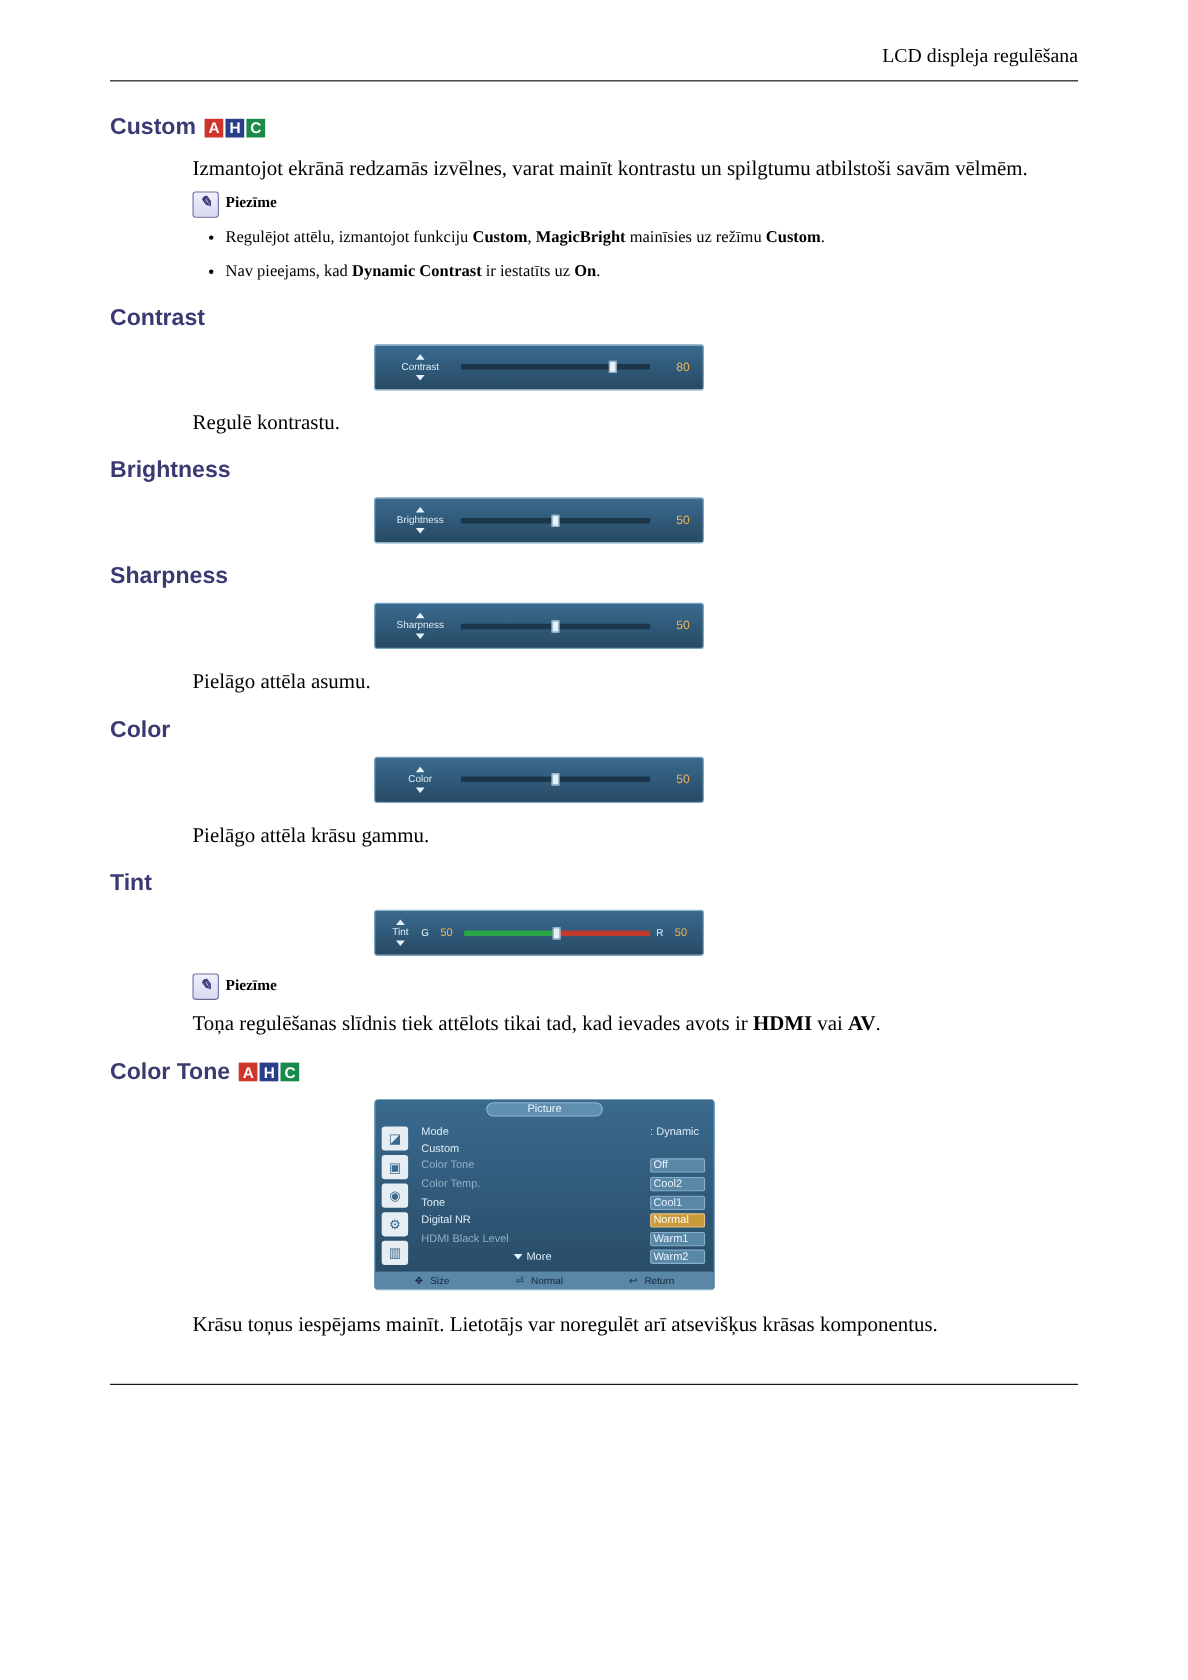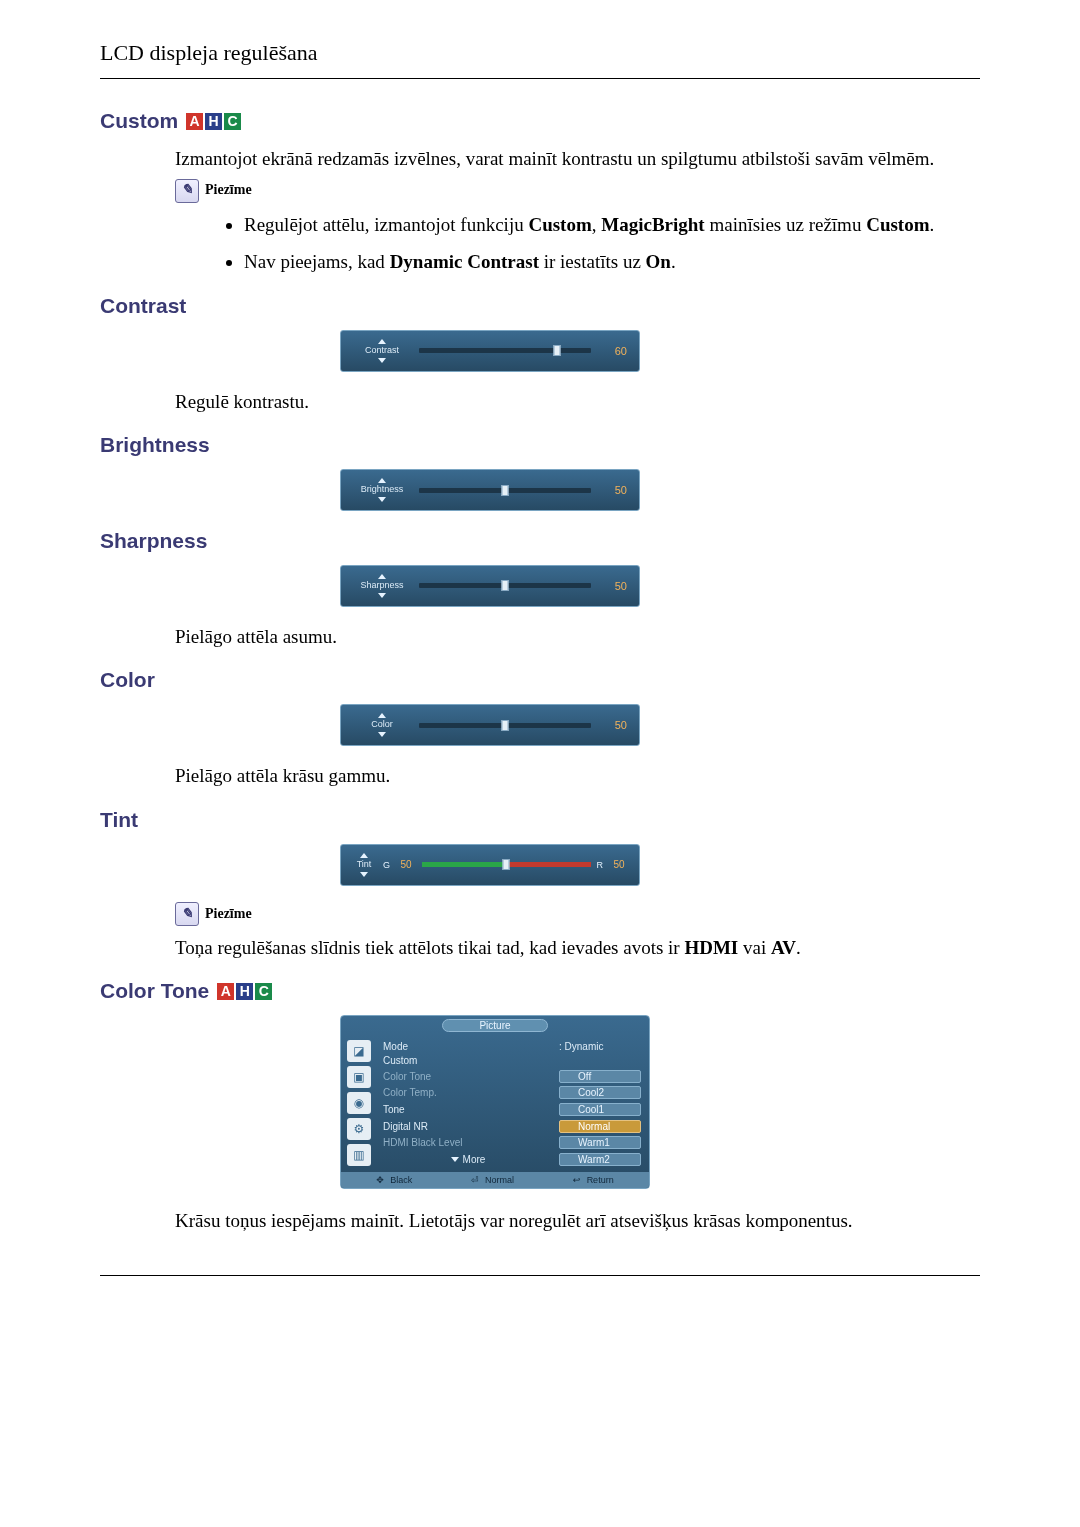--- a/index.html
+++ b/index.html
@@ -9,22 +9,22 @@
     font-family: "Times New Roman", Times, serif;
     color: #000;
     width: 1080px;
   }
   .page {
     width: 1080px;
     padding: 40px 100px 60px 100px;
     box-sizing: border-box;
   }
   .header-area {
-    text-align: left;
-    font-size: 22px;
+    text-align: right;
+    font-size: 18px;
     padding-bottom: 8px;
   }
   hr.rule {
     border: none;
     border-top: 1px solid #000;
     margin: 4px 0 30px 0;
   }
   hr.footer-rule {
     border: none;
     border-top: 1px solid #000;
@@ -89,22 +89,21 @@
     font-weight: bold;
     font-size: 14px;
     font-family: Liberation Serif, serif;
   }
   ul.bullets {
     margin: 8px 0 14px 0;
     padding-left: 30px;
   }
   ul.bullets li {
     margin-bottom: 10px;
-    font-size: 19px;
-    margin-left: 39px;
+    font-size: 15px;
   }
   .inline-bold { font-weight: bold; }
 
   
   .osd-row {
     margin-left: 240px;
     margin-top: 6px;
     margin-bottom: 16px;
   }
   .osd-panel {
@@ -258,21 +257,21 @@
     align-items: center;
   }
   .osd-item-label { color: #dcebf7; }
   .osd-item-label.dim { color: #90b0c6; }
   .osd-item-val { color: #dcebf7; font-size: 10px; }
   .osd-item-val .colon::before { content: ": "; }
   .osd-pill {
     background: #5b87a6;
     border: 1px solid #87b0cc;
     border-radius: 2px;
-    padding: 0 18px;
+    padding: 0 2px;
     color: #e8f4ff;
     min-width: 44px;
     text-align: left;
     display: inline-block;
   }
   .osd-pill.hl {
     background: #c99a3a;
     border-color: #e5c280;
     color: #fff;
   }
@@ -342,21 +341,21 @@
       <div class="osd-label-col">
         <span class="triangle-up"></span>
         <span>Contrast</span>
         <span class="triangle-down"></span>
       </div>
       <div class="osd-slider-col">
         <div class="slider-track">
             <div class="slider-thumb" style="left:80%"></div>
           </div>
       </div>
-      <div class="osd-val-col">60</div>
+      <div class="osd-val-col">80</div>
     </div>
   </div>
   <div class="body-indent">Regulē kontrastu.</div>
 
   <div class="section-title">
     <span>Brightness</span>
   </div>
   <div class="osd-row">
     <div class="osd-panel">
       <div class="osd-label-col">
@@ -481,21 +480,21 @@
           <div class="osd-item-label" style="display: flex; align-items: center; gap: 4px; justify-content: center;">
             <span class="tri-down-sm"></span>
             <span>More</span>
           </div>
           <div><span class="osd-pill">Warm2</span></div>
         </div>
     </div>
     <div class="osd-menu-footer">
       <span class="foot-item">
           <span class="foot-icon">✥</span>
-          <span>Black</span>
+          <span>Size</span>
         </span>
       <span class="foot-item">
           <span class="foot-icon">⏎</span>
           <span>Normal</span>
         </span>
       <span class="foot-item">
           <span class="foot-icon">↩</span>
           <span>Return</span>
         </span>
     </div>

